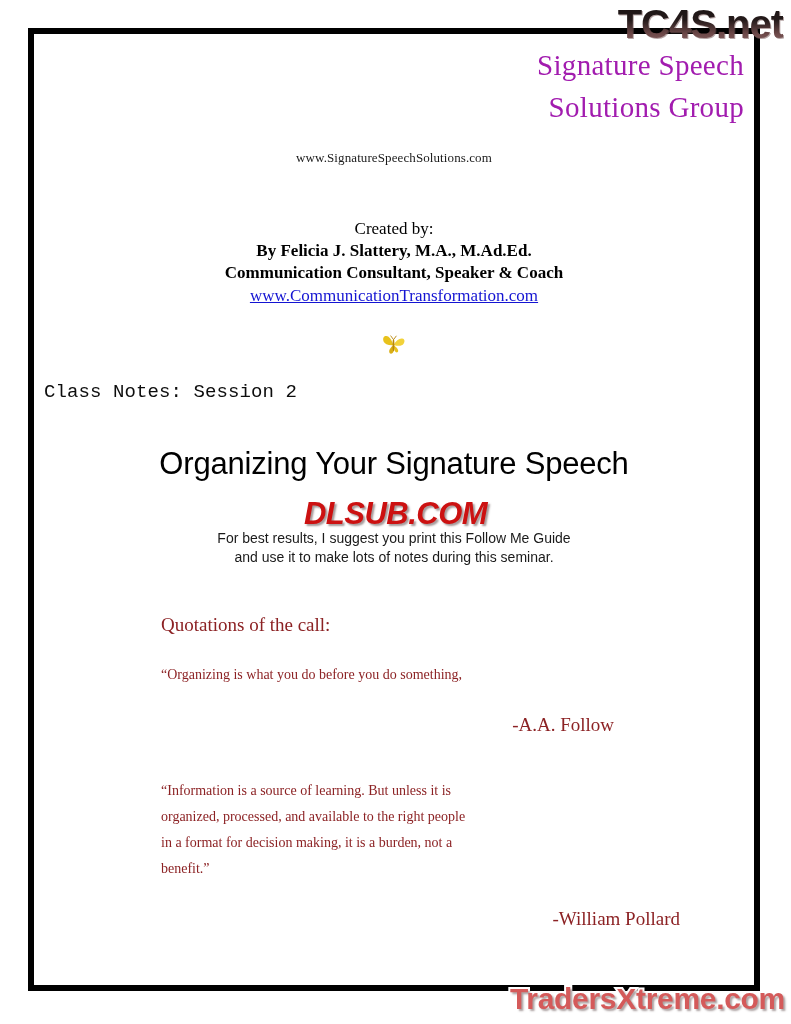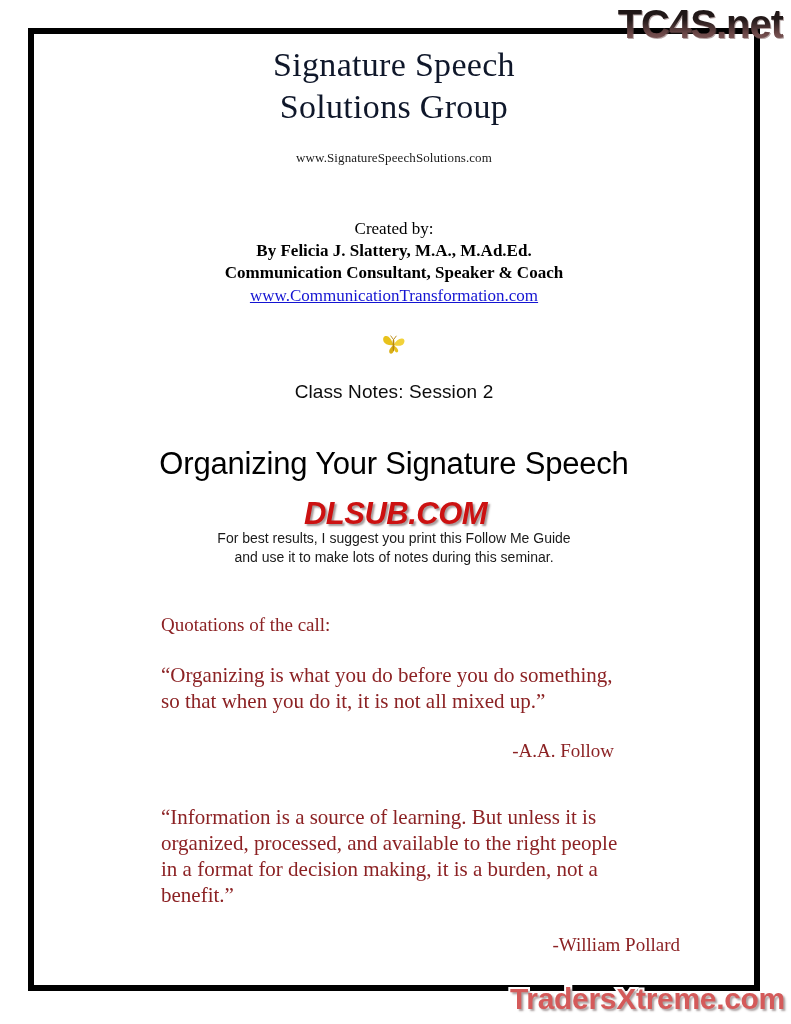--- a/index.html
+++ b/index.html
@@ -42,25 +42,25 @@
   #content {
     position: absolute;
     left: 44px;
     top: 44px;
     width: 700px;
     height: 930px;
   }
 
   
   .org-title {
-    text-align: center;
-    font-family: "Liberation Serif", serif;
-    font-size: 34px;
+    text-align: right;
+    font-family: "Liberation Serif", serif;
+    font-size: 29px;
     line-height: 42px;
-    color: #0f172a;
+    color: #a21caf;
     letter-spacing: 0.3px;
   }
   .org-title-line { display: block; }
   .org-site {
     text-align: center;
     font-family: "Liberation Serif", serif;
     font-size: 13px;
     color: #1a1a1a;
     margin-top: 22px;
     letter-spacing: 0.1px;
@@ -104,22 +104,22 @@
   .butterfly-icon {
     display: inline-block;
     width: 26px;
     height: 24px;
     vertical-align: middle;
   }
 
   
   .session-line {
     margin-top: 22px;
-    text-align: center;
-    font-family: Liberation Sans, sans-serif;
+    text-align: left;
+    font-family: Liberation Mono, monospace;
     font-size: 19px;
     color: #0d0d0d;
     letter-spacing: 0.1px;
   }
 
   
   .headline-wrap {
     position: relative;
     margin-top: 43px;
     text-align: center;
@@ -151,21 +151,21 @@
     padding-right: 38px;
     color: #8c2224;
     font-family: "Liberation Serif", serif;
   }
   .quote-heading {
     font-size: 19px;
     line-height: 24px;
   }
   .quote-body {
     margin-top: 25px;
-    font-size: 21px;
+    font-size: 14px;
     line-height: 26px;
   }
   .quote-line { display: block; }
   .quote-attrib {
     margin-top: 26px;
     font-size: 19px;
     text-align: right;
     padding-right: 92px;
   }
   .quote-attrib.pollard {
@@ -275,21 +275,20 @@
     <div class="subnote">
       <span class="subnote-line">For best results, I suggest you print this Follow Me Guide</span>
       <span class="subnote-line">and use it to make lots of notes during this seminar.</span>
     </div>
 
     <div class="quote-section">
       <div class="quote-heading">Quotations of the call:</div>
 
       <div class="quote-body">
         <span class="quote-line">“Organizing is what you do before you do something,</span>
-        <span class="quote-line">so that when you do it, it is not all mixed up.”</span>
       </div>
       <div class="quote-attrib">-A.A. Follow</div>
 
       <div class="quote-body second">
         <span class="quote-line">“Information is a source of learning. But unless it is</span>
         <span class="quote-line">organized, processed, and available to the right people</span>
         <span class="quote-line">in a format for decision making, it is a burden, not a</span>
         <span class="quote-line">benefit.”</span>
       </div>
       <div class="quote-attrib pollard">-William Pollard</div>

